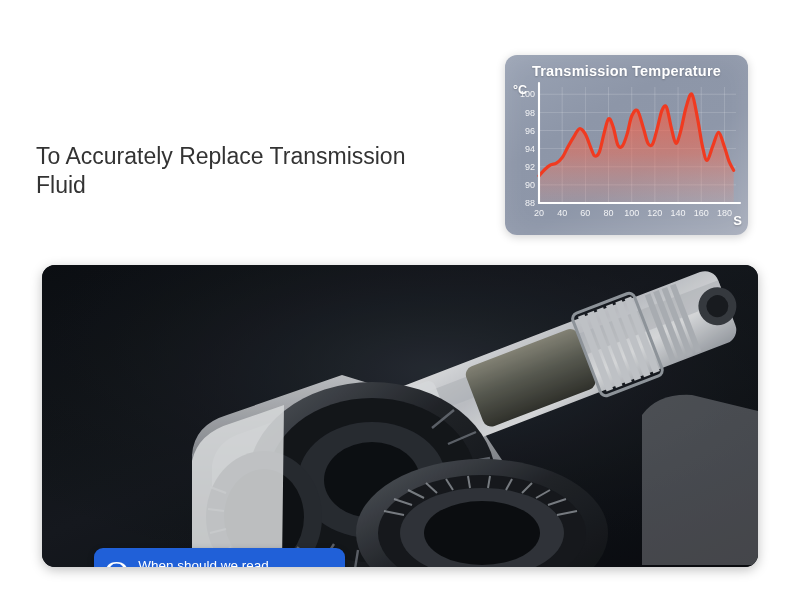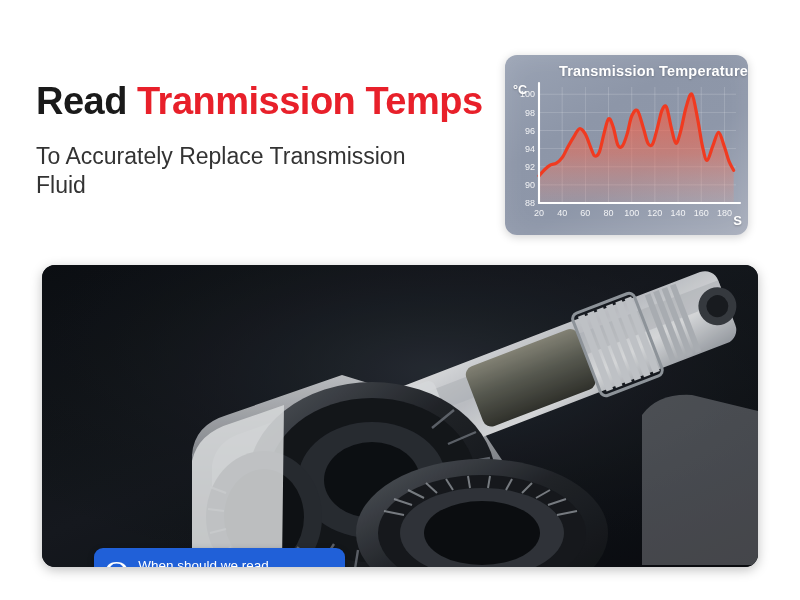--- a/index.html
+++ b/index.html
@@ -54,21 +54,21 @@
     content: "";
     position: absolute; inset: 0;
     border-radius: 12px;
     box-shadow: inset 0 0 28px rgba(255,255,255,0.10);
     pointer-events: none;
   }
 
   .chart-title {
     position: absolute;
     left: 0; right: 0; top: 8px;
-    text-align: right;
+    text-align: center;
     color: #ffffff;
     font-size: 14.5px;
     font-weight: bold;
     letter-spacing: 0.2px;
     text-shadow: 0 1px 2px rgba(0,0,0,0.22);
   }
 
   .unit-label {
     position: absolute;
     left: 8px; top: 28px;
@@ -141,23 +141,20 @@
   }
 
   
   #qbubble-1 { left: 52px; top: 283px; width: 251px; }
 </style>
 </head>
 <body>
 
 <div id="page">
 
-  <div class="headline">
-    <span class="word-read">Read </span><span class="word-red">Tranmission Temps</span>
-  </div>
 
   <div class="subtitle">To Accurately Replace Transmission Fluid</div>
 
   <div class="chart-card">
     <div class="chart-title">Transmission Temperature</div>
     <div class="unit-label">°C</div>
     <div class="x-unit-label">S</div>
 
     <svg class="plot-svg" id="plot-svg" viewBox="0 0 243 180" preserveAspectRatio="none">
       <defs>

